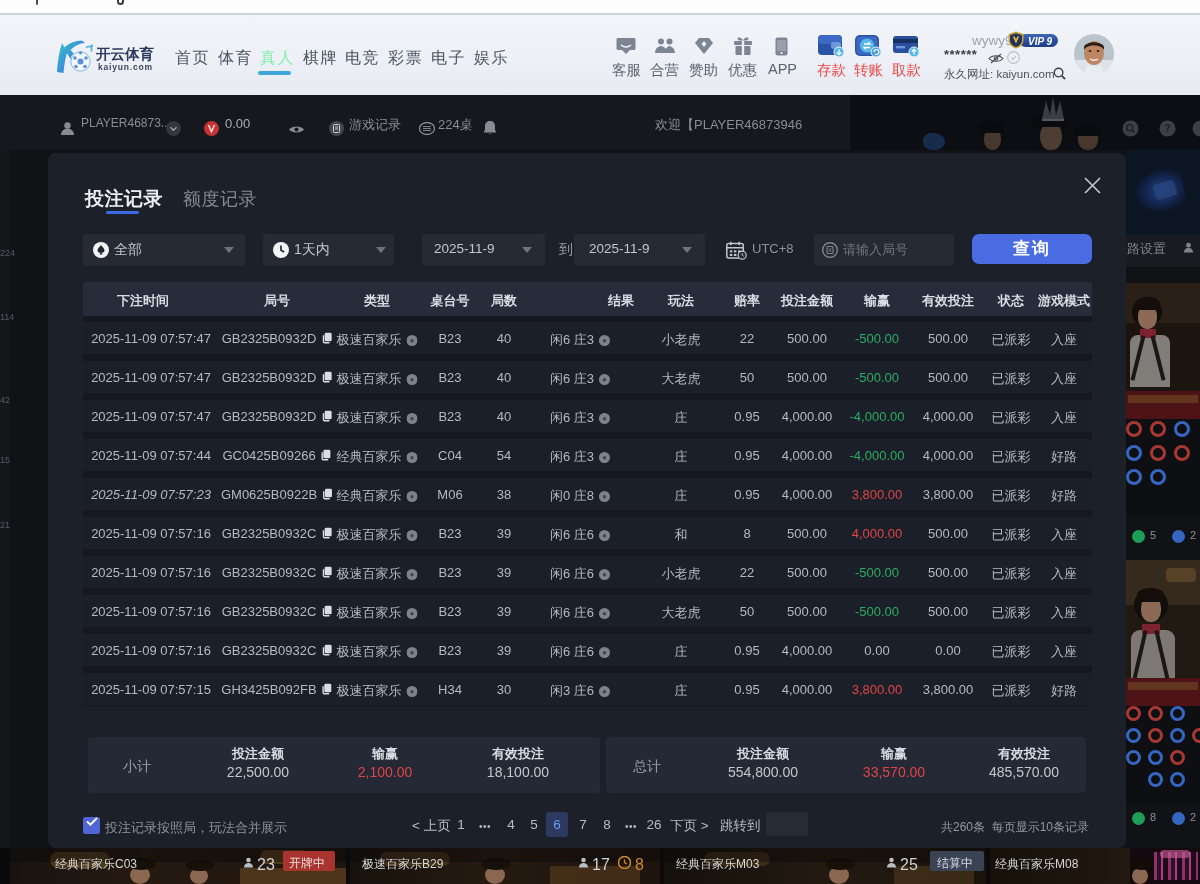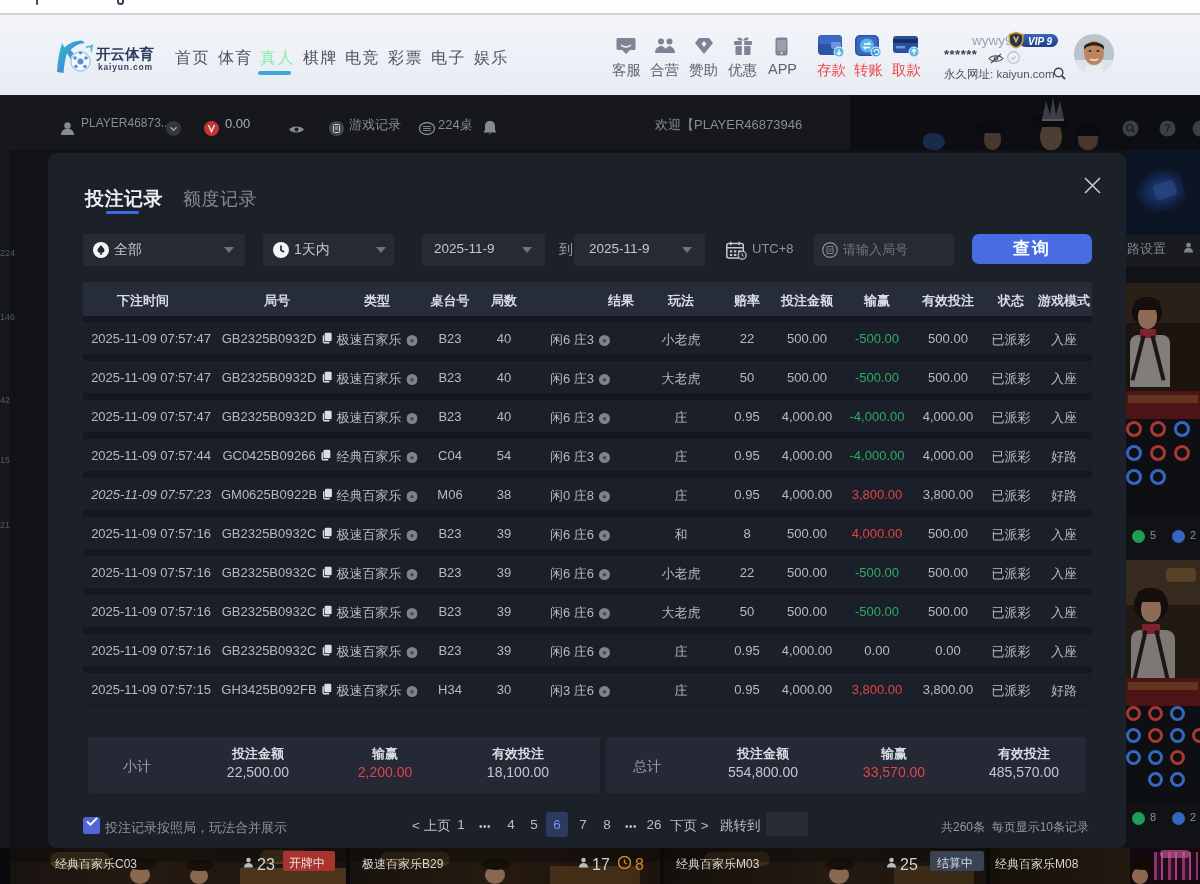--- a/index.html
+++ b/index.html
@@ -259,21 +259,21 @@
   <svg class="abs" style="left:1159px;top:120px;" width="17" height="17" viewBox="0 0 17 17">
     <circle cx="8.5" cy="8.5" r="8" fill="#3b3f46"></circle>
     <text x="8.5" y="12" font-size="10" font-weight="bold" fill="#1c1e23" text-anchor="middle">?</text>
   </svg>
   <svg class="abs" style="left:1192px;top:120px;" width="17" height="17" viewBox="0 0 17 17">
     <circle cx="8.5" cy="8.5" r="8" fill="#3b3f46"></circle>
   </svg>
 
   <div class="abs" style="left:0px;top:150px;width:9px;height:734px;background:#15171c;"></div>
   <div class="abs" style="left:0px;top:248px;font-size:9px;color:#555a62;">224</div>
-  <div class="abs" style="left:0px;top:312px;font-size:9px;color:#555a62;">146</div>
+  <div class="abs" style="left:0px;top:312px;font-size:9px;color:#555a62;">114</div>
   <div class="abs" style="left:0px;top:395px;font-size:9px;color:#555a62;">42</div>
   <div class="abs" style="left:0px;top:455px;font-size:9px;color:#555a62;">15</div>
   <div class="abs" style="left:0px;top:520px;font-size:9px;color:#555a62;">21</div>
 
   <div class="abs" style="left:1126px;top:150px;width:74px;height:85px;background:#0c1524;overflow:hidden;">
     <div class="abs" style="left:10px;top:20px;width:48px;height:42px;background:radial-gradient(ellipse at 55% 50%,#23437e 0%,#142650 45%,#0c1524 75%);border-radius:10px;transform:rotate(-15deg);"></div>
     <div class="abs" style="left:28px;top:32px;width:22px;height:16px;background:#27477f;border-radius:4px;transform:rotate(-18deg);opacity:0.75;"></div>
   </div>
   <div class="abs" style="left:1126px;top:235px;width:74px;height:32px;background:#191b20;"></div>
   <div class="abs" style="left:1127px;top:240px;font-size:13px;color:#7e848d;">路设置</div>
@@ -639,21 +639,21 @@
     <div class="abs td cc" style="left:900px;top:529px;">3,800.00</div>
     <div class="abs td cc" style="left:963px;top:529px;">已派彩</div>
     <div class="abs td cc" style="left:1016px;top:529px;">好路</div>
 
     <div class="abs sumbox" style="left:40px;width:512px;"></div>
     <div class="abs sumbox" style="left:558px;width:480px;"></div>
     <div class="abs sumlab" style="left:75px;top:605px;">小计</div>
     <div class="abs sumh cc" style="left:210px;">投注金额</div>
     <div class="abs sumv cc" style="left:210px;">22,500.00</div>
     <div class="abs sumh cc" style="left:337px;">输赢</div>
-    <div class="abs sumv cc red" style="left:337px;">2,200.00</div>
+    <div class="abs sumv cc red" style="left:337px;">2,100.00</div>
     <div class="abs sumh cc" style="left:470px;">有效投注</div>
     <div class="abs sumv cc" style="left:470px;">18,100.00</div>
     <div class="abs sumlab" style="left:585px;top:605px;">总计</div>
     <div class="abs sumh cc" style="left:715px;">投注金额</div>
     <div class="abs sumv cc" style="left:715px;">554,800.00</div>
     <div class="abs sumh cc" style="left:846px;">输赢</div>
     <div class="abs sumv cc red" style="left:846px;">33,570.00</div>
     <div class="abs sumh cc" style="left:976px;">有效投注</div>
     <div class="abs sumv cc" style="left:976px;">485,570.00</div>
 

